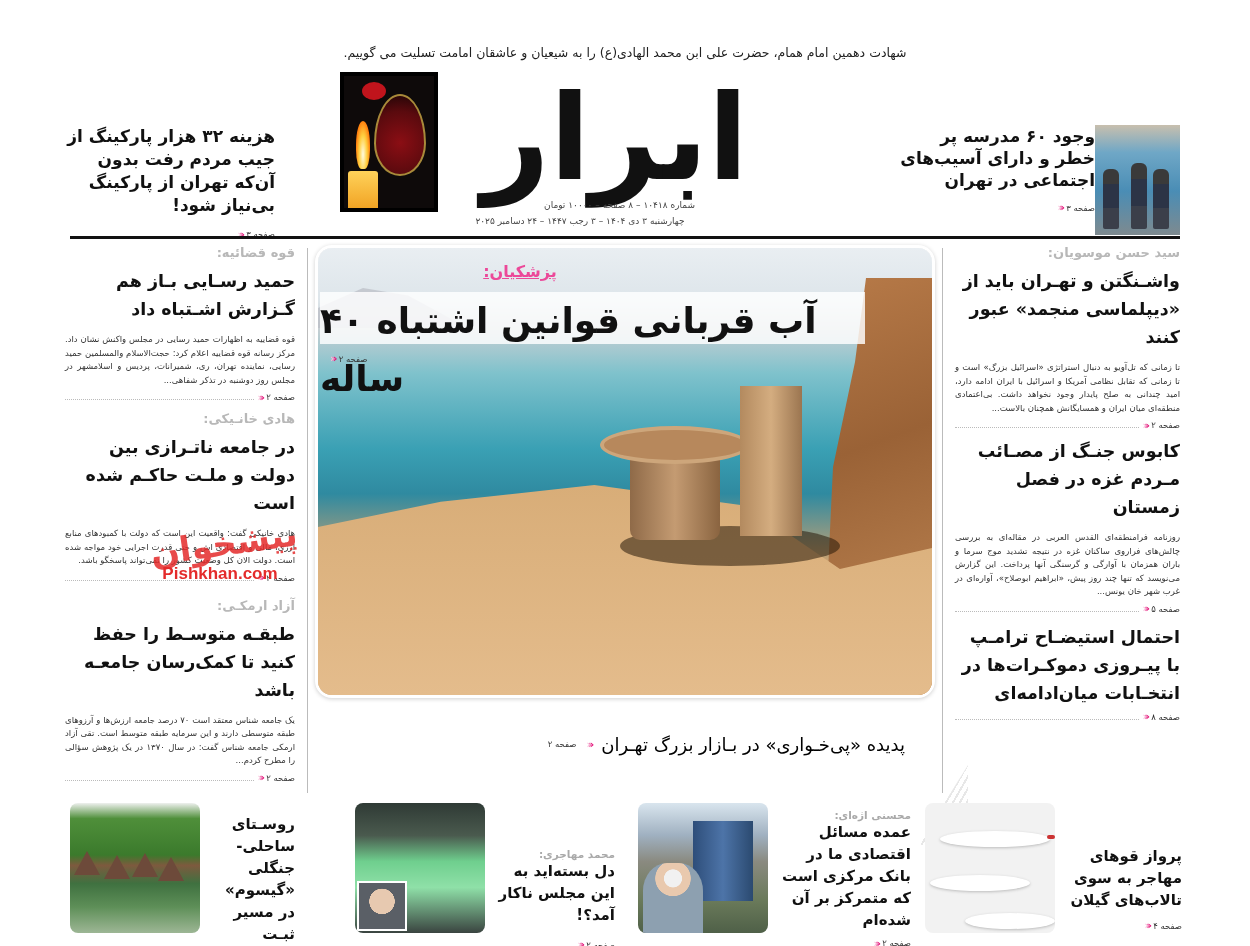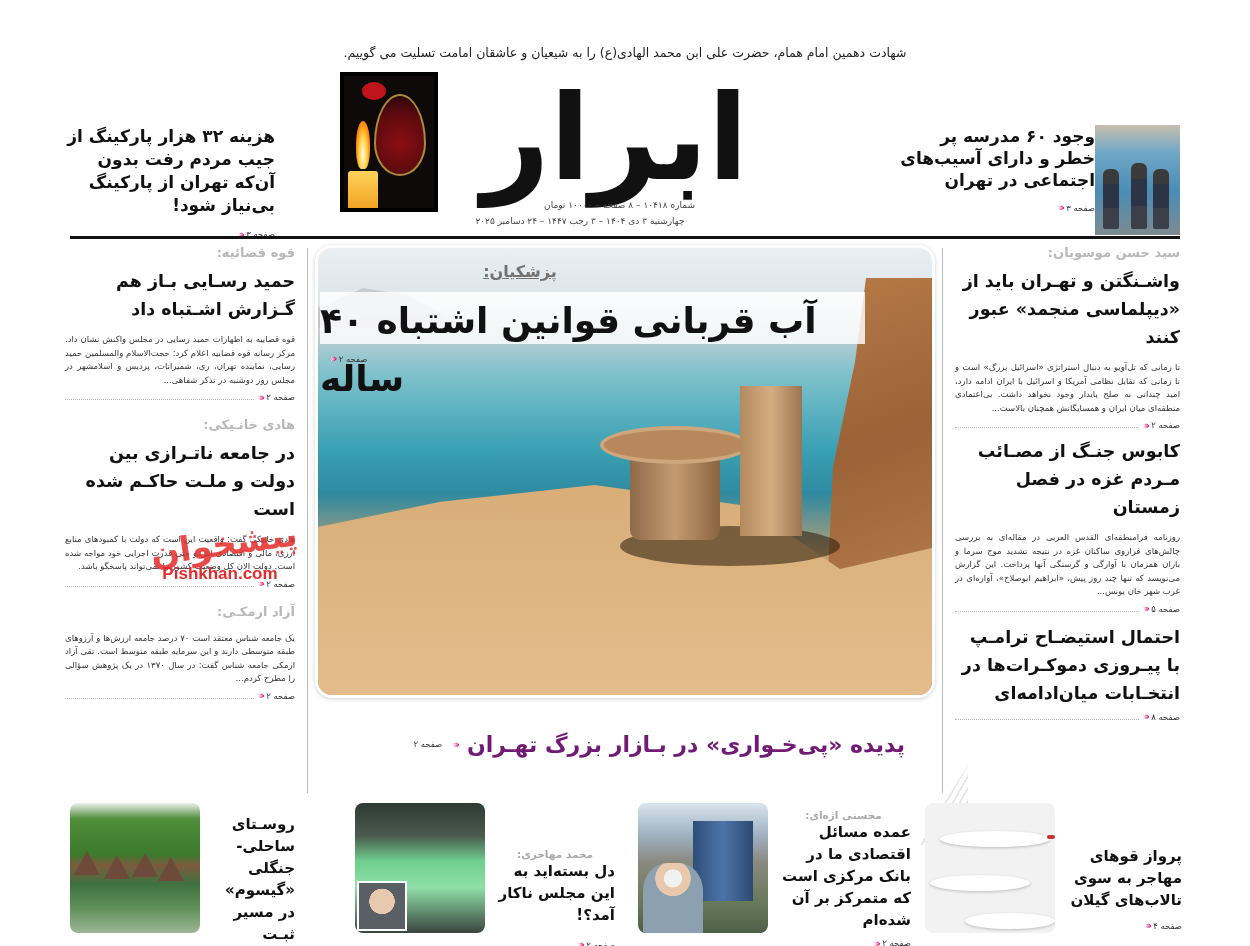--- a/index.html
+++ b/index.html
@@ -47,36 +47,36 @@
   
   .hero { top: 248px; left: 318px; width: 614px; height: 447px; border-radius: 14px; overflow: hidden; box-shadow: 0 0 0 3px #fff, 0 1px 4px 3px #cfcfcf; background: linear-gradient(180deg, #e9eef2 0%, #dde5ea 12%, #c7cfd3 18%, #7fc2cc 28%, #3aa0b4 45%, #2f8aa0 55%, #c9a272 70%, #d7ad7c 85%, #d9b485 100%); }
   .hero .cliff { position: absolute; right: 0; top: 30px; width: 110px; height: 420px; background: linear-gradient(160deg, #b77a48 0%, #9a6236 40%, #c38b58 100%); clip-path: polygon(40% 0, 100% 0, 100% 100%, 0 100%, 10% 45%, 30% 20%); }
   .hero .mountain { position: absolute; left: 0; top: 30px; width: 150px; height: 50px; background: #b9bcc4; clip-path: polygon(0 60%, 30% 20%, 60% 35%, 100% 100%, 0 100%); opacity: .7; }
   .hero .sand { position: absolute; left: 0; bottom: 0; width: 100%; height: 210px; background: linear-gradient(180deg, #d8ad78, #e4bc8c); clip-path: polygon(0 20%, 20% 8%, 45% 0, 70% 10%, 85% 40%, 100% 30%, 100% 100%, 0 100%); }
   .hero .tower { position: absolute; left: 282px; top: 168px; width: 230px; height: 130px; }
   .hero .tower .bowl { position: absolute; left: 0; top: 10px; width: 150px; height: 38px; border-radius: 50%; background: #b7885c; border: 4px solid #cda67b; }
   .hero .tower .stem { position: absolute; left: 30px; top: 34px; width: 90px; height: 90px; background: linear-gradient(90deg, #8f6a48, #c49b72, #8a6440); border-radius: 0 0 10px 10px; }
   .hero .tower .pillar { position: absolute; left: 140px; top: -30px; width: 62px; height: 150px; background: linear-gradient(90deg, #b38a5f, #d4ad80, #9b7550); }
   .hero .tower .shadow { position: absolute; left: 20px; top: 110px; width: 220px; height: 40px; border-radius: 50%; background: rgba(40,25,10,.55); }
-  .hero-kicker { top: 262px; left: 420px; width: 200px; text-align: center; font-size: 16px; font-weight: bold; color: #737373; text-decoration: underline; }
+  .hero-kicker { top: 262px; left: 420px; width: 200px; text-align: center; font-size: 16px; font-weight: bold; color: #ec4899; text-decoration: underline; }
   .hero-headline { top: 292px; left: 320px; width: 545px; height: 52px; background: rgba(255,255,255,.82); text-align: left; font-size: 36px; font-weight: bold; line-height: 58px; color: #111; }
   .hero-ref { top: 352px; left: 330px; }
 
   .watermark { top: 522px; left: 150px; width: 140px; text-align: center; color: #e42b2b; font-weight: bold; direction: ltr; }
   .watermark .fa { font-size: 34px; line-height: 44px; transform: rotate(-8deg); display: block; opacity: .85; }
   .watermark .en { font-size: 17px; font-family: "Liberation Sans", sans-serif; margin-top: -2px; display: block; }
 
   .sub-headline { top: 725px; left: 335px; width: 570px; height: 38px; display: flex; align-items: center; justify-content: flex-start; gap: 10px; direction: rtl; }
-  .sub-headline .txt { font-size: 22px; font-weight: bold; color: #701a75; }
+  .sub-headline .txt { font-size: 18px; font-weight: normal; color: #000000; }
 
   
   .bottom-item { top: 803px; height: 135px; }
   .thumb { position: absolute; top: 0; width: 130px; height: 130px; border-radius: 8px; overflow: hidden; }
   .bi-text { position: absolute; text-align: right; }
-  .bi-text .k { font-size: 10.5px; font-weight: bold; color: #a9a9a9; text-align: center; }
+  .bi-text .k { font-size: 10.5px; font-weight: bold; color: #a9a9a9; }
   .bi-text .h { font-size: 15px; font-weight: bold; line-height: 22px; color: #111; }
 
   .t-village { background: linear-gradient(180deg, #eef0ee 0%, #4f8f3a 12%, #3b7a2c 40%, #7d5a3e 48%, #3f7140 62%, #5e8f58 80%, #9db695 100%); }
   .t-village .roof { position: absolute; top: 48px; width: 26px; height: 24px; background: #6d4a3a; clip-path: polygon(50% 0, 100% 100%, 0 100%); }
   .t-parliament { background: linear-gradient(180deg, #2f3a35 0%, #4a5a4e 25%, #6fcf8e 45%, #8fe0a8 65%, #3a4440 100%); }
   .t-parliament .inset { position: absolute; left: 2px; bottom: 2px; width: 50px; height: 50px; background: radial-gradient(circle at 50% 40%, #e7c9b0 0 35%, #5a5f66 36% 100%); border: 2px solid #fff; }
   .t-bank { background: linear-gradient(180deg, #d9e5ee 0%, #9fb0c0 25%, #8a8a80 45%, #6a7a5a 75%, #4f6048 100%); }
   .t-bank .bld { position: absolute; left: 55px; top: 18px; width: 60px; height: 80px; background: linear-gradient(90deg, #2e4e7a, #4d74a8, #2b4a70); }
   .t-bank .man { position: absolute; left: 5px; bottom: 0; width: 60px; height: 70px; background: radial-gradient(circle at 50% 22%, #f1f1f1 0 14%, #e9c9ae 15% 28%, #8da0b0 29% 100%); border-radius: 40% 40% 0 0; }
   .t-swans { background: #f2f2f2; }
@@ -130,32 +130,33 @@
   <div class="story">
     <div class="kicker">قوه قضائیه:</div>
     <div class="headline">حمید رسـایی بـاز هم گـزارش اشـتباه داد</div>
     <div class="body">قوه قضاییه به اظهارات حمید رسایی در مجلس واکنش نشان داد. مرکز رسانه قوه قضاییه اعلام کرد: حجت‌الاسلام والمسلمین حمید رسایی، نماینده تهران، ری، شمیرانات، پردیس و اسلامشهر در مجلس روز دوشنبه در تذکر شفاهی...</div>
     <div class="ref-row">
       <span class="page-ref">صفحه ۲</span>
       <span class="chev">‹<span class="c2">‹</span><span class="c3">‹</span></span>
       <span class="dots"></span>
     </div>
   </div>
-  <div class="story" style="margin-top:14px">
+  <div class="story" style="margin-top:8px">
     <div class="kicker">هادی خانـیکی:</div>
     <div class="headline">در جامعه ناتـرازی بین دولت و ملـت حاکـم شده است</div>
     <div class="body">هادی خانیکی گفت: واقعیت این است که دولت با کمبودهای منابع ارزی، مالی و اقتصادی اش و حتی قدرت اجرایی خود مواجه شده است. دولت الان کل وضعیت کشور را نمی‌تواند پاسخگو باشد.</div>
     <div class="ref-row">
       <span class="page-ref">صفحه ۲</span>
       <span class="chev">‹<span class="c2">‹</span><span class="c3">‹</span></span>
       <span class="dots"></span>
     </div>
   </div>
   <div class="story" style="margin-top:14px">
     <div class="kicker">آزاد ارمکـی:</div>
+    <div class="headline">طبقـه متوسـط را حفظ کنید تا کمک‌رسان جامعـه باشد</div>
     <div class="body">یک جامعه شناس معتقد است ۷۰ درصد جامعه ارزش‌ها و آرزوهای طبقه متوسطی دارند و این سرمایه طبقه متوسط است. تقی آزاد ارمکی جامعه شناس گفت: در سال ۱۳۷۰ در یک پژوهش سؤالی را مطرح کردم...</div>
     <div class="ref-row">
       <span class="page-ref">صفحه ۲</span>
       <span class="chev">‹<span class="c2">‹</span><span class="c3">‹</span></span>
       <span class="dots"></span>
     </div>
   </div>
 </div>
 
 <div class="abs col-right">

